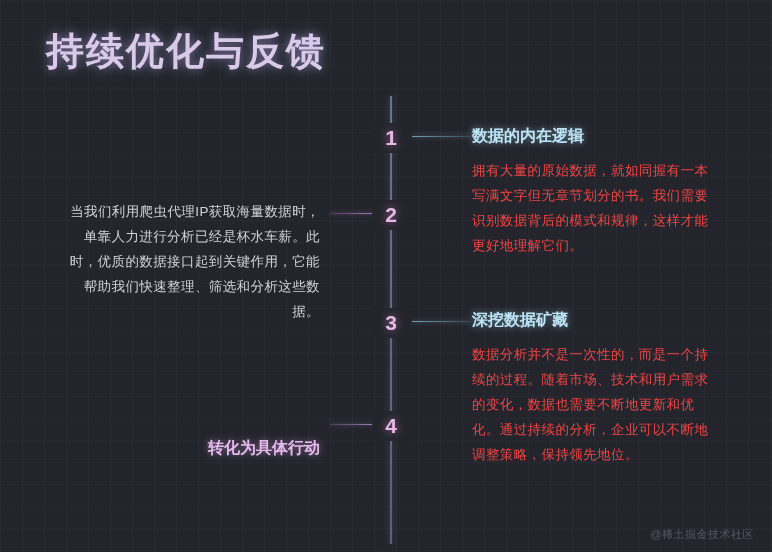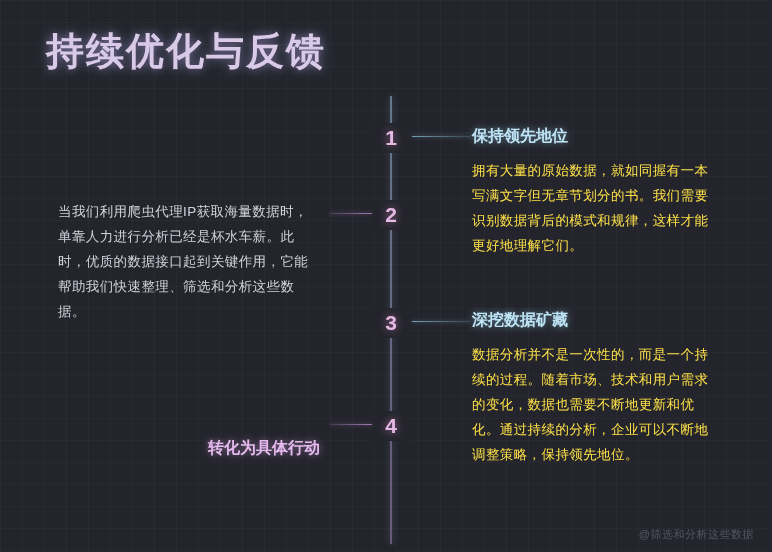--- a/index.html
+++ b/index.html
@@ -82,45 +82,45 @@
   }
   .block.left .block-heading {
     color: #e5bbef;
     text-shadow: 0 0 7px rgba(220,160,235,0.55);
     text-align: right;
   }
 
   .block-body {
     font-size: 13.5px;
     line-height: 1.85;
-    color: #fde047;
+    color: #ef4444;
     letter-spacing: 0.4px;
   }
-  .block.left .block-body { color: #cfd3da; }
+  .block.left .block-body { color: #cfd3da; text-align: right; }
 
   .watermark {
     position: absolute;
     right: 18px;
     bottom: 10px;
     font-size: 11px;
     color: #555762;
     letter-spacing: 0.5px;
   }
 </style>
 </head>
 <body>
 
 <div class="page-title">持续优化与反馈</div>
 
 <div class="timeline"></div>
 
 <div class="node" style="top:123px;">1</div>
 <div class="connector" style="left:412px; top:136px; width:58px;"></div>
 <div class="block right" style="top:126px;">
-  <div class="block-heading">保持领先地位</div>
+  <div class="block-heading">数据的内在逻辑</div>
   <div class="block-body">拥有大量的原始数据，就如同握有一本写满文字但无章节划分的书。我们需要识别数据背后的模式和规律，这样才能更好地理解它们。</div>
 </div>
 
 <div class="node" style="top:200px;">2</div>
 <div class="connector left" style="left:330px; top:213px; width:42px;"></div>
 <div class="block left" style="top:200px; width:262px;">
   <div class="block-body">当我们利用爬虫代理IP获取海量数据时，单靠人力进行分析已经是杯水车薪。此时，优质的数据接口起到关键作用，它能帮助我们快速整理、筛选和分析这些数据。</div>
 </div>
 
 <div class="node" style="top:308px;">3</div>
@@ -129,13 +129,13 @@
   <div class="block-heading">深挖数据矿藏</div>
   <div class="block-body">数据分析并不是一次性的，而是一个持续的过程。随着市场、技术和用户需求的变化，数据也需要不断地更新和优化。通过持续的分析，企业可以不断地调整策略，保持领先地位。</div>
 </div>
 
 <div class="node" style="top:411px;">4</div>
 <div class="connector left" style="left:330px; top:424px; width:42px;"></div>
 <div class="block left" style="top:410px; width:262px;margin-top:28px;">
   <div class="block-heading">转化为具体行动</div>
 </div>
 
-<div class="watermark">@筛选和分析这些数据</div>
+<div class="watermark">@稀土掘金技术社区</div>
 
 </body></html>

